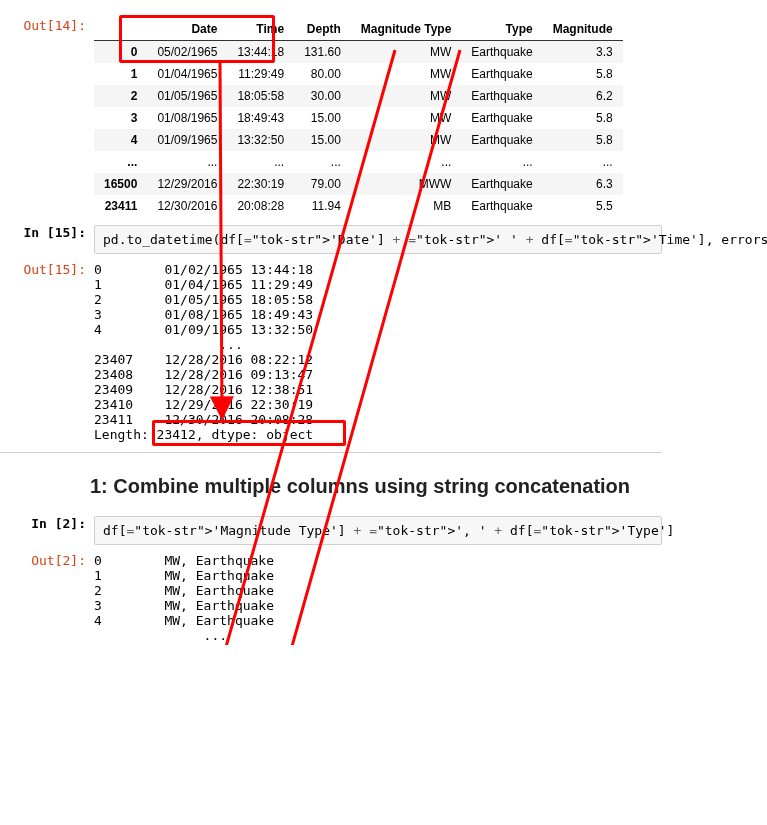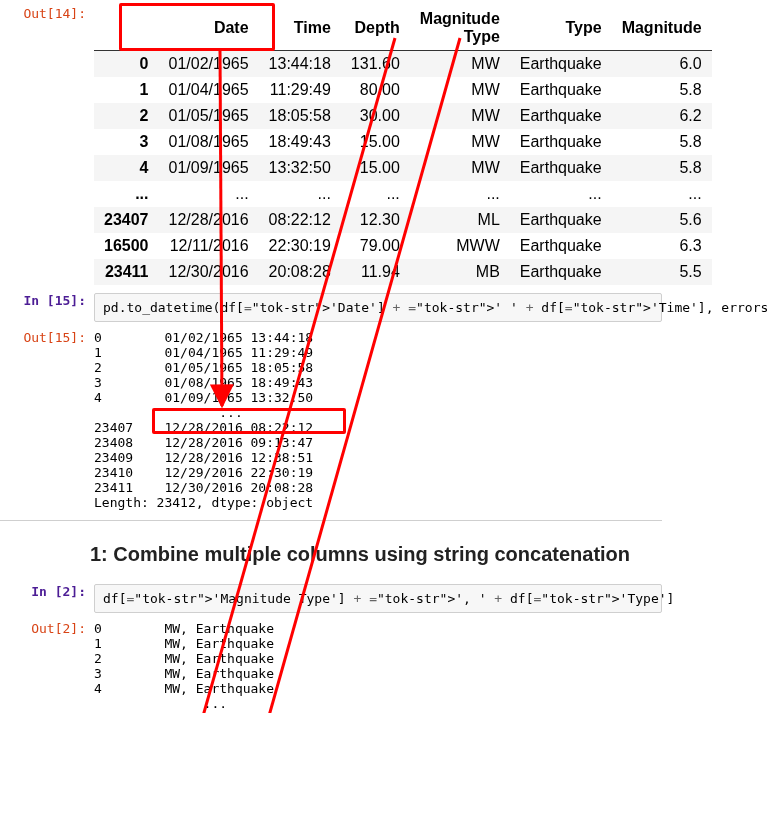--- a/index.html
+++ b/index.html
@@ -18,21 +18,21 @@
   }
   .prompt {
     width: 82px;
     flex: 0 0 82px;
     text-align: right;
     font-family: Menlo, Consolas, "DejaVu Sans Mono", monospace;
     font-size: 13px;
     padding-right: 8px;
     padding-top: 4px;
   }
-  .prompt-in  { color: #4c1d95; font-weight: bold; }
+  .prompt-in  { color: #000000; font-weight: bold; }
   .prompt-out { color: #D84315; }
   .content {
     flex: 1 1 auto;
     padding-top: 4px;
     min-width: 0;
   }
   .code-input {
     background: #f7f7f7;
     border: 1px solid #cfcfcf;
     border-radius: 2px;
@@ -45,21 +45,21 @@
     margin: 0;
     font-family: Menlo, Consolas, "DejaVu Sans Mono", monospace;
     font-size: 13px;
     white-space: pre;
   }
   .tok-op    { color: #666; }
 
   
   table.df {
     border-collapse: collapse;
-    font-size: 16px;
+    font-size: 12px;
   }
   table.df th, table.df td {
     padding: 4px 10px;
     text-align: right;
     border: none;
   }
   table.df thead th { border-bottom: 1px solid #333; }
   table.df tbody th { font-weight: bold; }
   table.df tbody tr:nth-child(odd)  { background: #f5f5f5; }
   table.df tbody tr:nth-child(even) { background: #ffffff; }
@@ -92,20 +92,21 @@
     border-radius: 2px;
   }
   svg.anno-svg {
     position: absolute;
     left: 0; top: 0;
     overflow: visible;
   }
   .page-wrap {
     position: relative;
     width: 662px;
+    margin-top: 12px;
   }
 </style>
 </head>
 <body>
 
 <div class="page-wrap">
 
   <div class="cell-row">
     <div class="prompt prompt-out">Out[14]:</div>
     <div class="content">
@@ -117,26 +118,26 @@
             <th>Time</th>
             <th>Depth</th>
             <th>Magnitude Type</th>
             <th>Type</th>
             <th>Magnitude</th>
           </tr>
         </thead>
         <tbody id="df14-body">
             <tr>
               <th>0</th>
-              <td>01/02/1965</td>
+              <td>05/02/1965</td>
               <td>13:44:18</td>
               <td>131.60</td>
               <td>MW</td>
               <td>Earthquake</td>
-              <td>6.0</td>
+              <td>3.3</td>
             </tr>
             <tr>
               <th>1</th>
               <td>01/04/1965</td>
               <td>11:29:49</td>
               <td>80.00</td>
               <td>MW</td>
               <td>Earthquake</td>
               <td>5.8</td>
             </tr>
@@ -170,31 +171,22 @@
             <tr>
               <th>...</th>
               <td>...</td>
               <td>...</td>
               <td>...</td>
               <td>...</td>
               <td>...</td>
               <td>...</td>
             </tr>
             <tr>
-              <th>23407</th>
-              <td>12/28/2016</td>
-              <td>08:22:12</td>
-              <td>12.30</td>
-              <td>ML</td>
-              <td>Earthquake</td>
-              <td>5.6</td>
-            </tr>
-            <tr>
               <th>16500</th>
-              <td>12/11/2016</td>
+              <td>12/29/2016</td>
               <td>22:30:19</td>
               <td>79.00</td>
               <td>MWW</td>
               <td>Earthquake</td>
               <td>6.3</td>
             </tr>
             <tr>
               <th>23411</th>
               <td>12/30/2016</td>
               <td>20:08:28</td>

